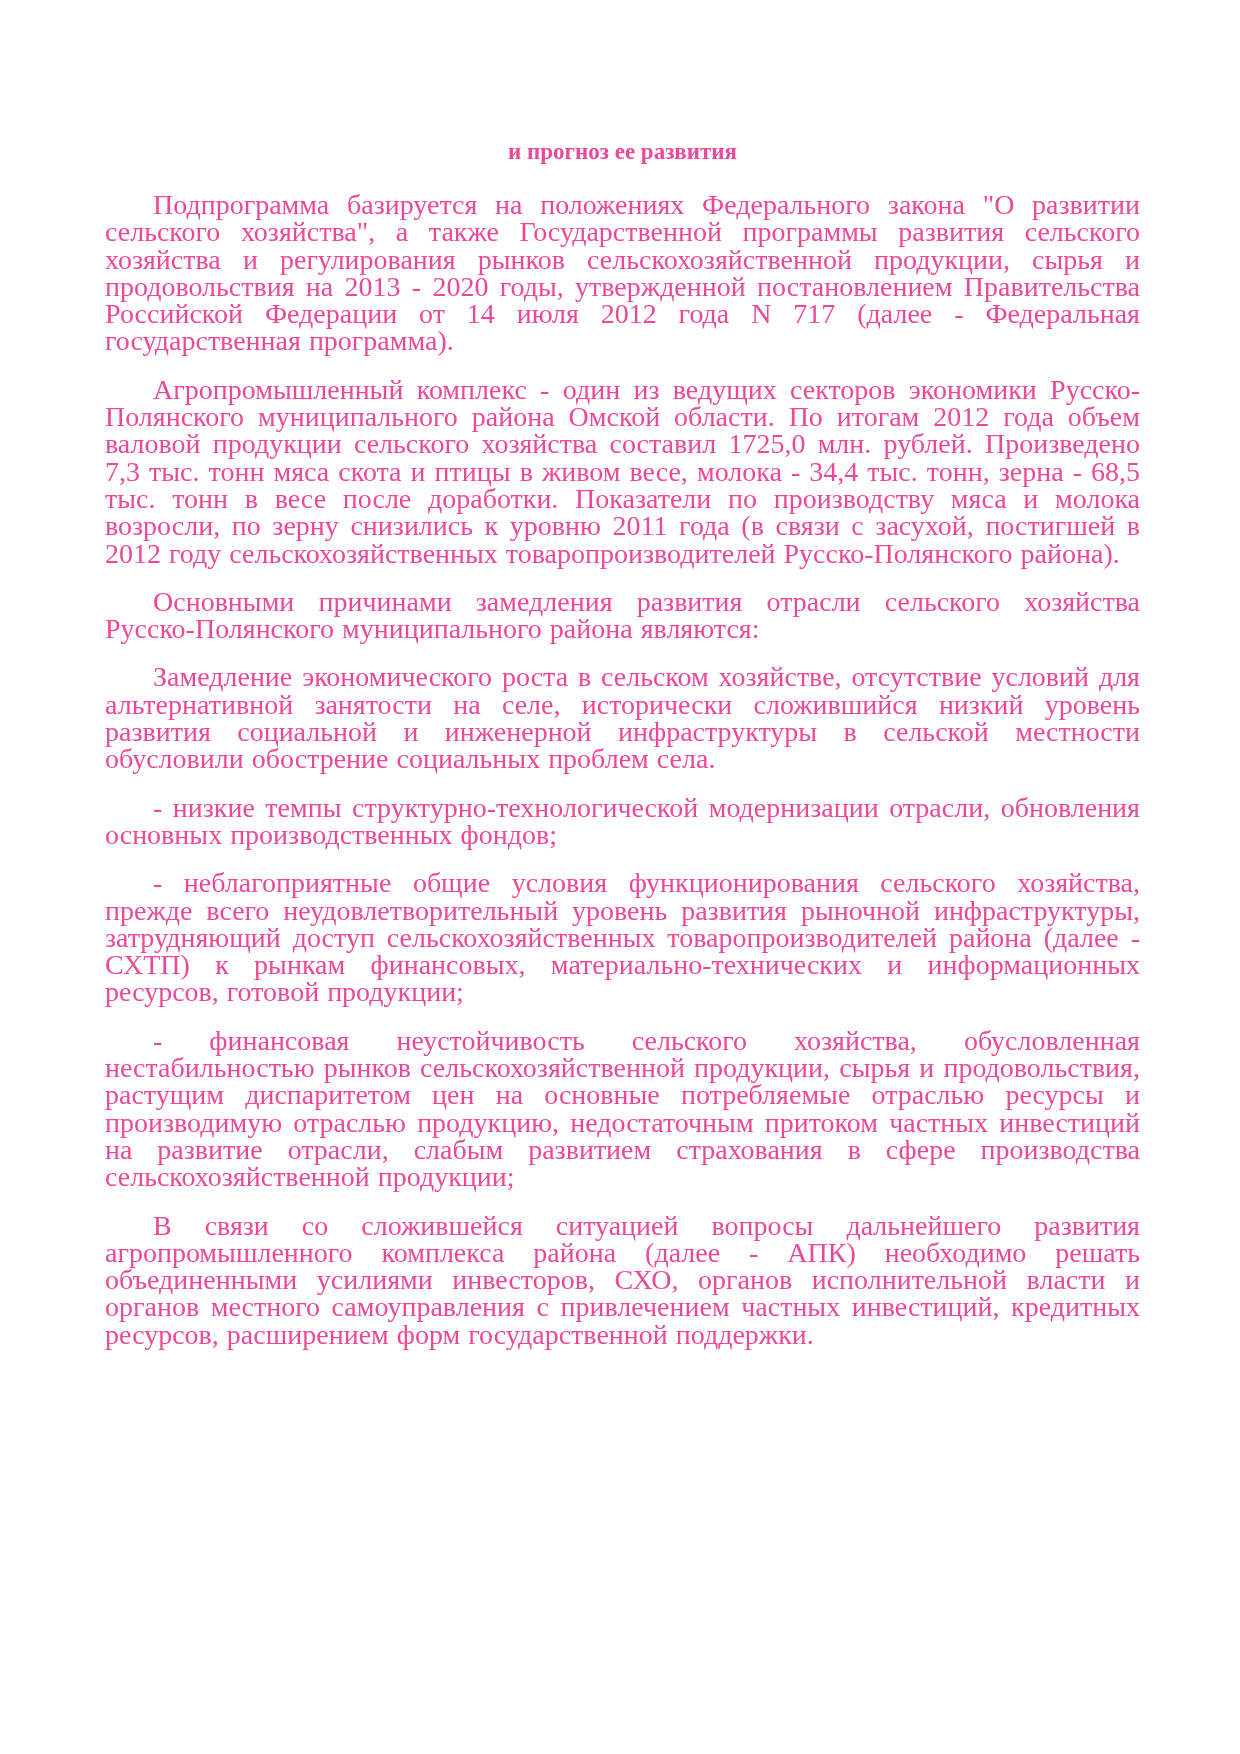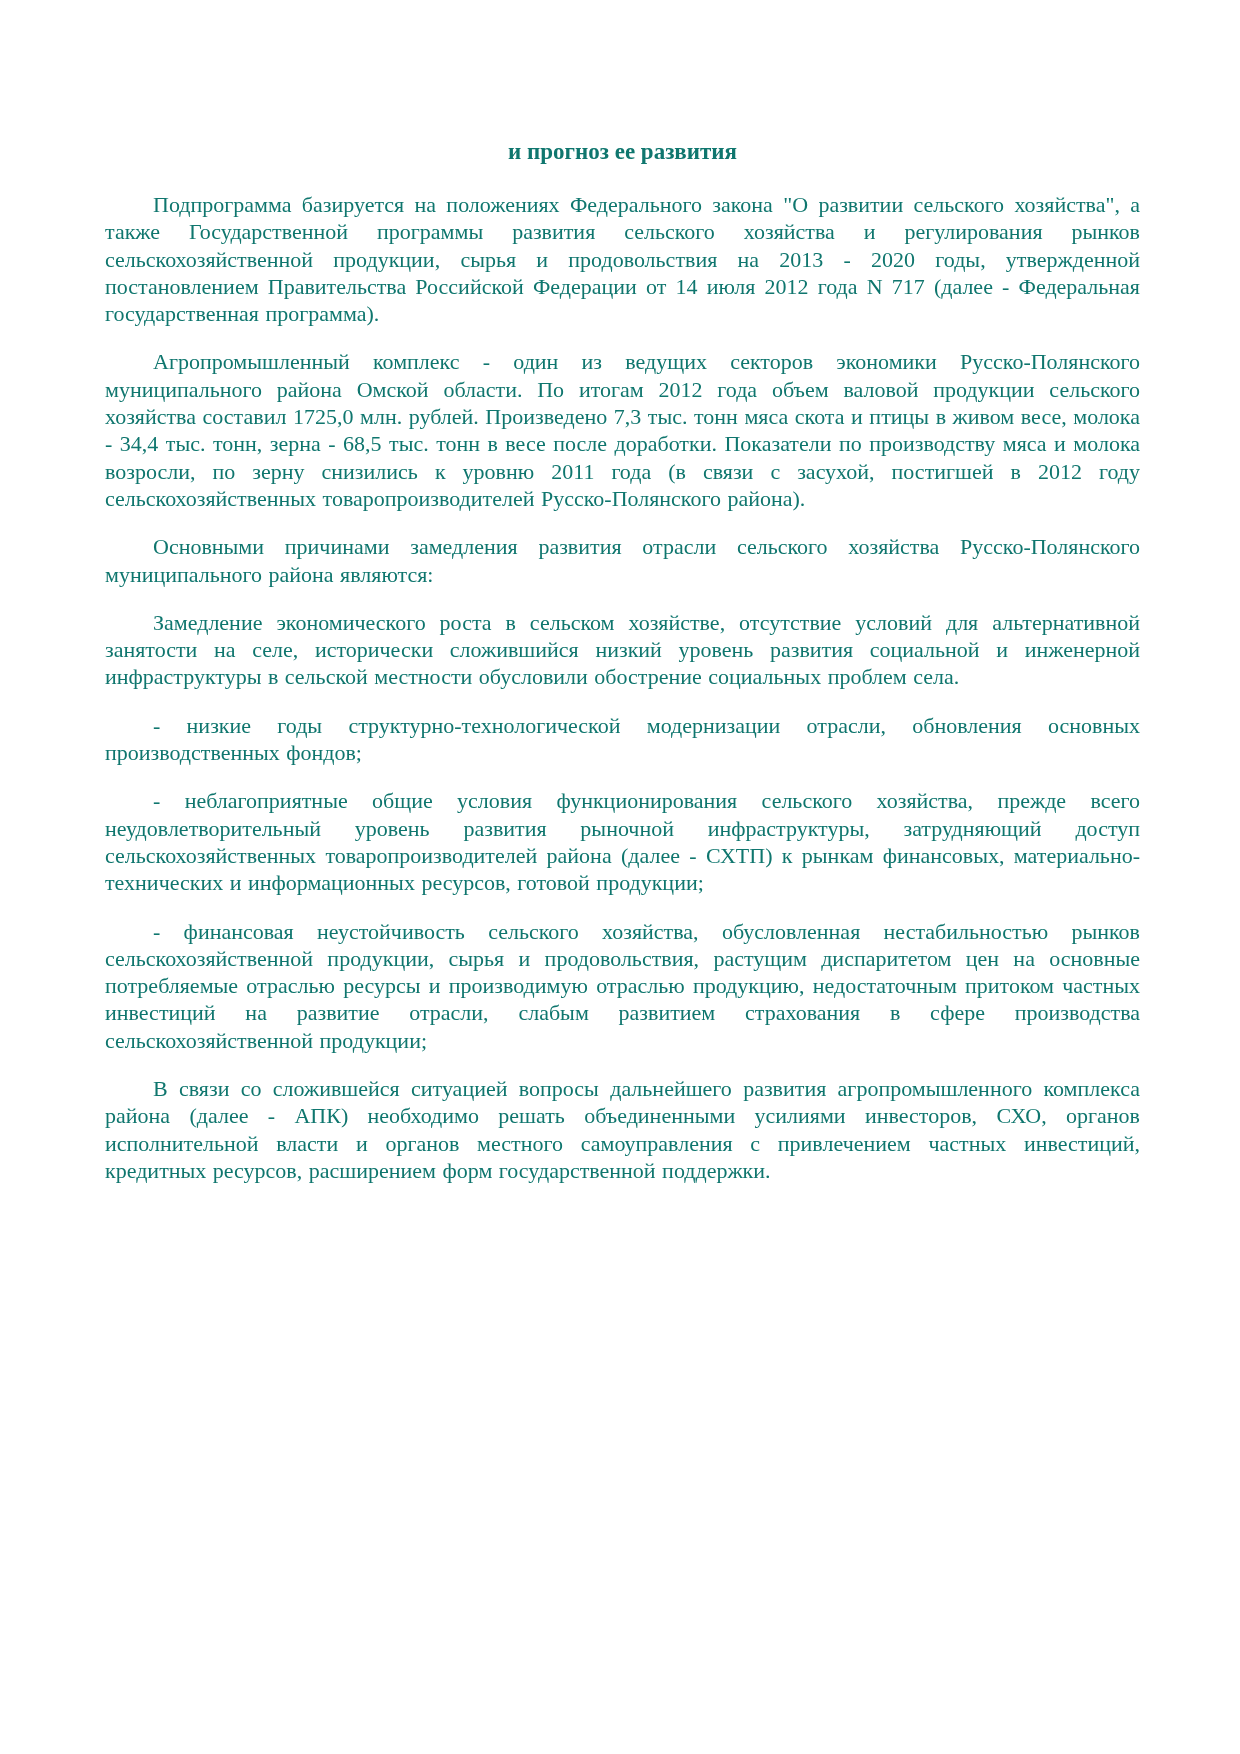--- a/index.html
+++ b/index.html
@@ -7,49 +7,49 @@
     padding: 0;
     background: #ffffff;
   }
   .page {
     position: relative;
     width: 1240px;
     height: 1740px;
     margin: 0 auto;
     background: #ffffff;
     font-family: "Liberation Serif", "DejaVu Serif", serif;
-    color: #0f766e;
+    color: #ec4899;
     box-sizing: border-box;
     padding: 138px 100px 0 105px;
     overflow: hidden;
   }
   .doc-title {
     font-size: 23px;
     font-weight: bold;
     text-align: center;
     margin: 0 0 26px 0;
     line-height: 27px;
   }
   .doc-body p {
-    font-size: 22px;
+    font-size: 28px;
     line-height: 27.3px;
     text-align: justify;
     text-indent: 48px;
     margin: 0 0 21px 0;
     word-spacing: 1px;
   }
 </style>
 </head>
 <body>
 
 <div class="page">
   <h1 class="doc-title">и прогноз ее развития</h1>
   <div class="doc-body">
       <p>Подпрограмма базируется на положениях Федерального закона "О развитии сельского хозяйства", а также Государственной программы развития сельского хозяйства и регулирования рынков сельскохозяйственной продукции, сырья и продовольствия на 2013 - 2020 годы, утвержденной постановлением Правительства Российской Федерации от 14 июля 2012 года N 717 (далее - Федеральная государственная программа).</p>
       <p>Агропромышленный комплекс - один из ведущих секторов экономики Русско-Полянского муниципального района Омской области. По итогам 2012 года объем валовой продукции сельского хозяйства составил 1725,0 млн. рублей. Произведено 7,3 тыс. тонн мяса скота и птицы в живом весе, молока - 34,4 тыс. тонн, зерна - 68,5 тыс. тонн в весе после доработки. Показатели по производству мяса и молока возросли, по зерну снизились к уровню 2011 года (в связи с засухой, постигшей в 2012 году сельскохозяйственных товаропроизводителей Русско-Полянского района).</p>
       <p>Основными причинами замедления развития отрасли сельского хозяйства Русско-Полянского муниципального района являются:</p>
       <p>Замедление экономического роста в сельском хозяйстве, отсутствие условий для альтернативной занятости на селе, исторически сложившийся низкий уровень развития социальной и инженерной инфраструктуры в сельской местности обусловили обострение социальных проблем села.</p>
-      <p>- низкие годы структурно-технологической модернизации отрасли, обновления основных производственных фондов;</p>
+      <p>- низкие темпы структурно-технологической модернизации отрасли, обновления основных производственных фондов;</p>
       <p>- неблагоприятные общие условия функционирования сельского хозяйства, прежде всего неудовлетворительный уровень развития рыночной инфраструктуры, затрудняющий доступ сельскохозяйственных товаропроизводителей района (далее - СХТП) к рынкам финансовых, материально-технических и информационных ресурсов, готовой продукции;</p>
       <p>- финансовая неустойчивость сельского хозяйства, обусловленная нестабильностью рынков сельскохозяйственной продукции, сырья и продовольствия, растущим диспаритетом цен на основные потребляемые отраслью ресурсы и производимую отраслью продукцию, недостаточным притоком частных инвестиций на развитие отрасли, слабым развитием страхования в сфере производства сельскохозяйственной продукции;</p>
       <p>В связи со сложившейся ситуацией вопросы дальнейшего развития агропромышленного комплекса района (далее - АПК) необходимо решать объединенными усилиями инвесторов, СХО, органов исполнительной власти и органов местного самоуправления с привлечением частных инвестиций, кредитных ресурсов, расширением форм государственной поддержки.</p>
     </div>
 </div>
 
 </body></html>

